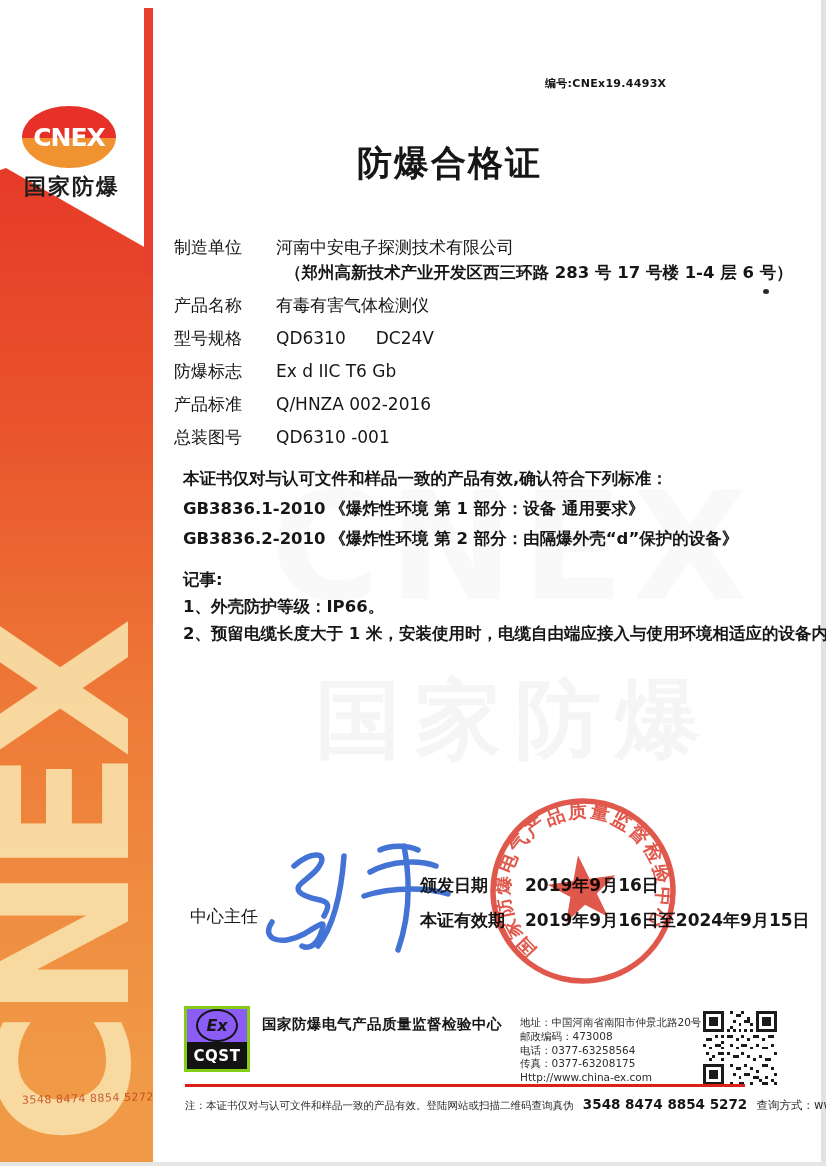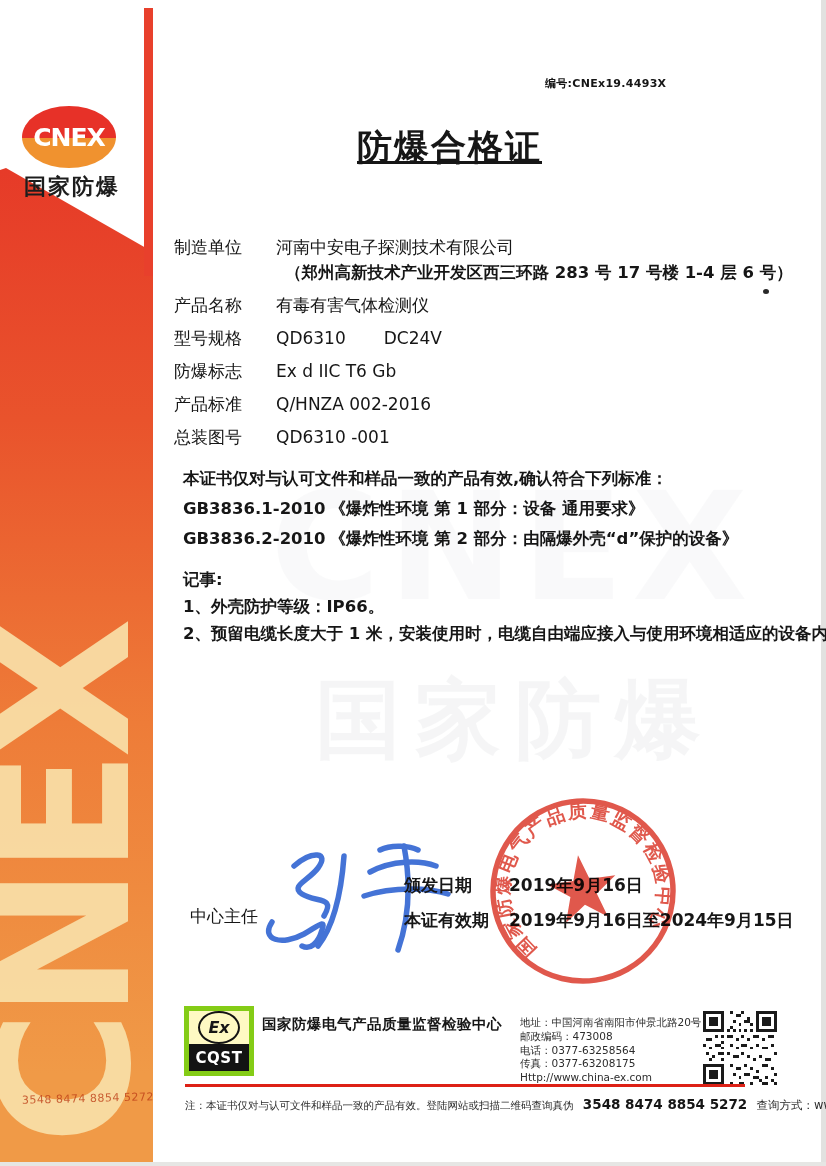--- a/index.html
+++ b/index.html
@@ -29,43 +29,43 @@
   .wm-en{left:270px;top:460px;font-size:150px;font-weight:800;letter-spacing:8px;
          color:#9aa0a8;opacity:.05;}
   .wm-cn{left:315px;top:662px;font-size:86px;font-weight:700;letter-spacing:14px;
          color:#8a8f96;opacity:.08;white-space:nowrap;}
   .ink-dot{left:763px;top:289px;width:6px;height:5px;background:#111;border-radius:50%;opacity:.9;}
   .edge-r{right:0;top:0;width:5px;height:1166px;background:#e2e2e0;}
   .edge-b{left:0;bottom:0;width:826px;height:4px;background:#e6e6e4;}
 
   
   .cert-no{left:545px;top:76px;font-size:11px;font-weight:600;letter-spacing:.3px;}
-  .doc-title{left:292px;top:124px;width:315px;text-align:center;font-size:35px;
-             font-weight:800;letter-spacing:2px;text-decoration:underline;}
+  .doc-title{left:292px;top:140px;width:315px;text-align:center;font-size:35px;
+             font-weight:800;letter-spacing:2px;}
 
   
   .field-row{position:absolute;left:174px;font-size:17px;font-weight:400;white-space:nowrap;}
   .field-label{display:inline-block;width:102px;}
   .addr2{left:285px;top:262px;font-size:16.5px;font-weight:600;}
-  .v2{margin-left:38px;}
+  .v2{margin-left:30px;}
 
   
   .standards{left:183px;top:464px;font-size:16.5px;font-weight:600;line-height:30px;white-space:nowrap;}
   .std-code{display:inline-block;margin-right:4px;}
   .notes{left:183px;top:566px;font-size:16.5px;font-weight:600;line-height:27px;white-space:nowrap;}
 
   
   .director{left:190px;top:905px;font-size:17px;font-weight:400;}
   .sig-svg{left:252px;top:838px;}
-  .date-row{position:absolute;left:404px;font-size:17px;font-weight:600;white-space:nowrap;}
+  .date-row{position:absolute;left:420px;font-size:17px;font-weight:600;white-space:nowrap;}
   .date-label{display:inline-block;width:105px;}
   .stamp-svg{left:483px;top:786px;mix-blend-mode:multiply;}
 
   
-  .ex-logo{left:184px;top:1006px;width:60px;height:60px;border:5px solid #84cc16;background:#fef9c3;}
+  .ex-logo{left:184px;top:1006px;width:60px;height:60px;border:3px solid #84cc16;background:#8b5cf6;}
   .ex-logo-top{height:33px;display:flex;align-items:center;justify-content:center;}
   .ex-circle{width:38px;height:29px;border:2.5px solid #131313;border-radius:50%;
              display:flex;align-items:center;justify-content:center;
              font-size:16px;font-weight:700;font-style:italic;}
   .ex-logo-bottom{height:27px;background:#131313;color:#fff;display:flex;align-items:center;
                   justify-content:center;font-weight:700;font-size:15px;letter-spacing:.5px;}
   .center-name{left:262px;top:1015px;font-size:14.5px;font-weight:700;letter-spacing:.5px;}
   .institute-name{left:259px;top:1038px;font-size:26px;font-weight:600;letter-spacing:.5px;}
   .addr-block{left:520px;top:1016px;font-size:10.5px;line-height:13.8px;color:#2c2c2c;font-weight:500;}
   .qr{left:703px;top:1011px;}

